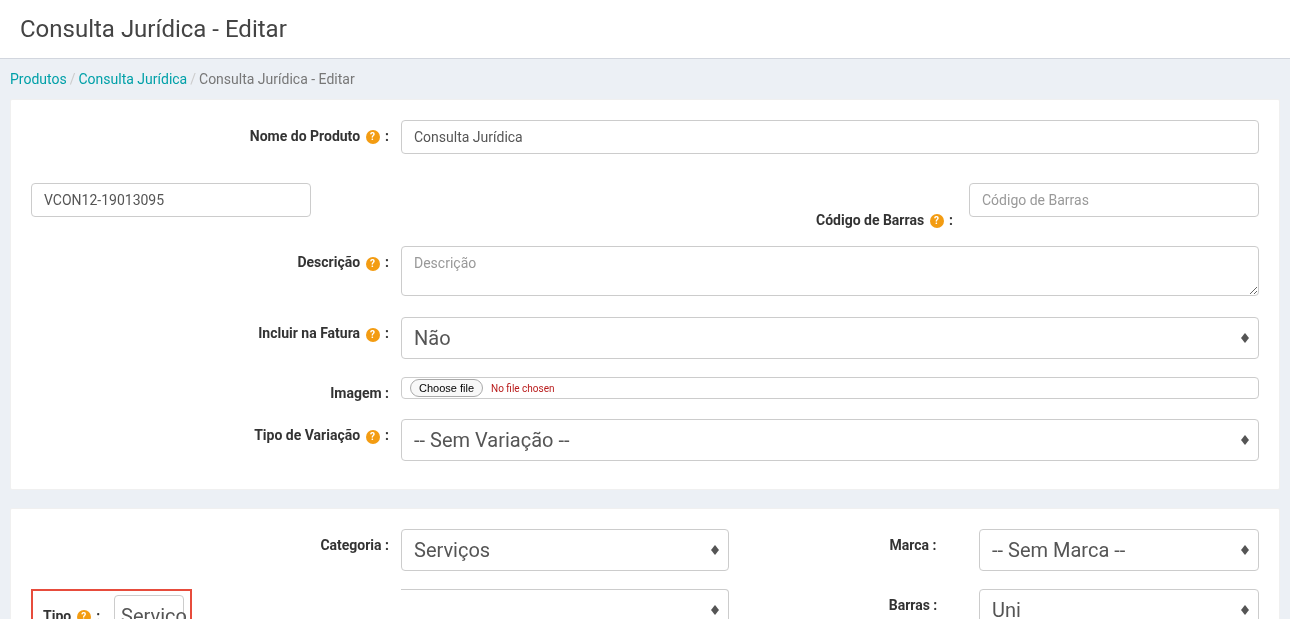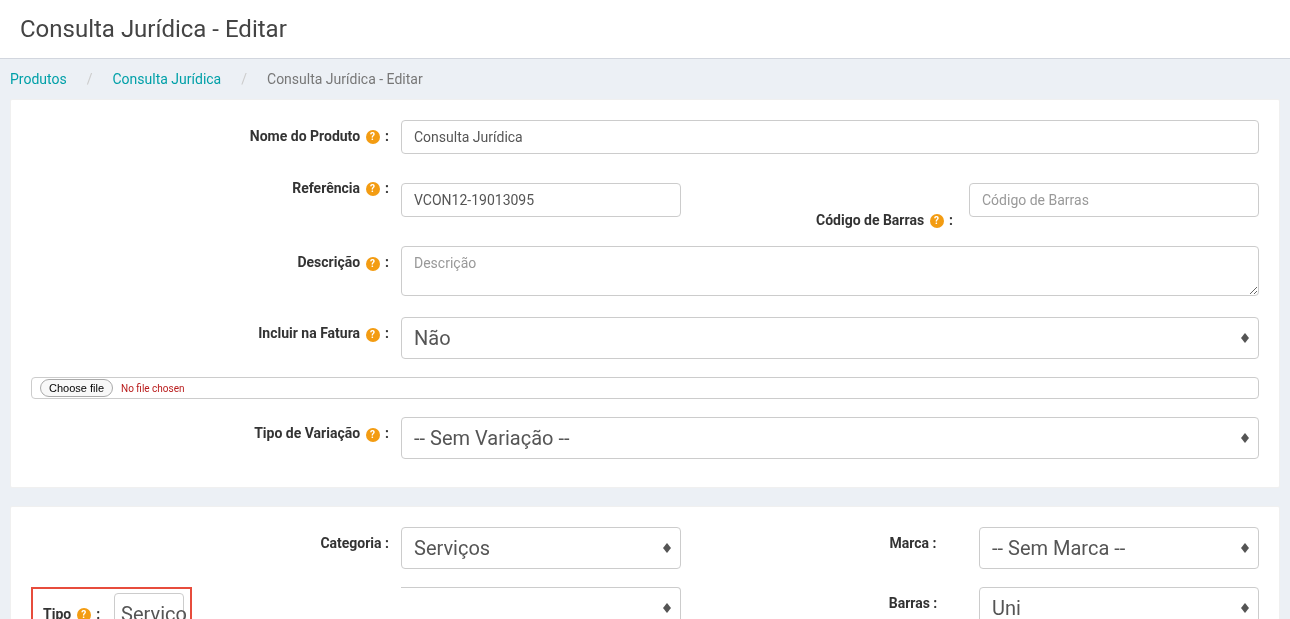--- a/index.html
+++ b/index.html
@@ -23,21 +23,21 @@
       font-weight: 400;
       color: #444;
     }
     .breadcrumb-area {
       padding: 12px 10px;
       font-size: 14px;
     }
     .breadcrumb {
       list-style: none;
       display: flex;
-      gap: 20px;
+      gap: 3px;
       align-items: flex-end;
     }
     .breadcrumb a {
       color: #00a0a8;
       text-decoration: none;
     }
     .breadcrumb .current {
       color: #777;
     }
     .breadcrumb .sep {
@@ -183,21 +183,21 @@
     }
     .p2-label-left {
       width: 370px;
       text-align: right;
       padding-right: 12px;
       padding-top: 8px;
       font-weight: 700;
       flex-shrink: 0;
     }
     .p2-input-left {
-      width: 280px;
+      width: 328px;
       flex-shrink: 0;
     }
     .p2-spacer {
       flex: 1;
     }
     .p2-label-right {
       text-align: center;
       padding-right: 12px;
       padding-top: 8px;
       font-weight: 700;
@@ -241,25 +241,20 @@
       <span>Nome do Produto</span>
       <span class="help-icon">?</span>
       <span> :</span>
     </div>
     <div class="input-col">
       <input type="text" value="Consulta Jurídica" style="">
     </div>
   </div>
 
   <div class="form-row">
-    <div class="label-col">
-      <span>Referência</span>
-      <span class="help-icon">?</span>
-      <span> :</span>
-    </div>
     <div class="input-col">
       <div class="two-col">
         <div class="col" style="flex:0 0 280px;">
           <input type="text" value="VCON12-19013095" style="">
         </div>
         <div class="col" style="flex:1; justify-content:flex-end;">
           <span class="label-inline">
             <span>Código de Barras</span>
             <span class="help-icon">?</span>
             <span> :</span>
@@ -298,20 +293,21 @@
             </svg>
           <svg viewBox="0 0 8 5">
               <path d="M0 0 L4 5 L8 0 Z" fill="#555"></path>
             </svg>
         </span>
       </div>
     </div>
   </div>
 
   <div class="form-row">
+    <div class="label-col">Imagem :</div>
     <div class="input-col">
       <div class="file-input-wrap">
         <button class="file-btn">Choose file</button>
         <span class="file-text">No file chosen</span>
       </div>
     </div>
   </div>
 
   <div class="form-row">
     <div class="label-col">

